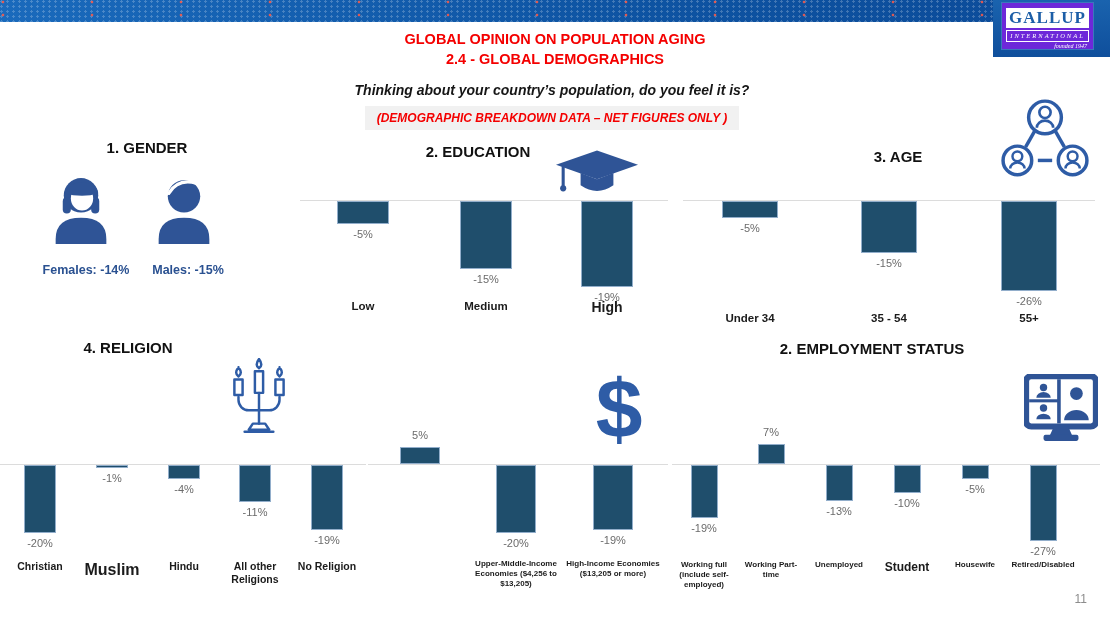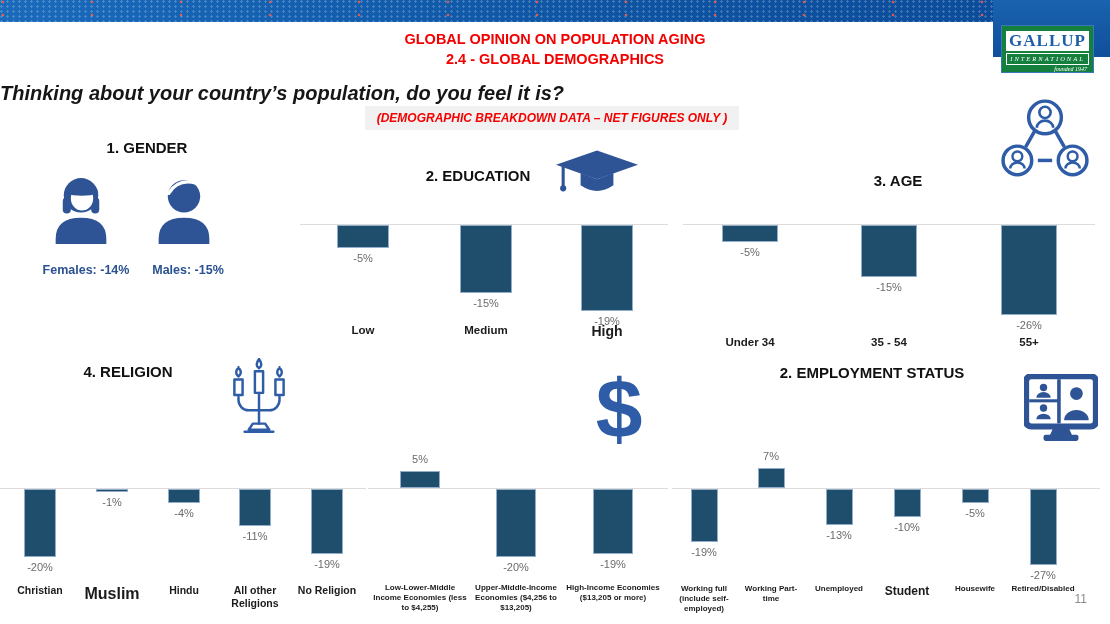--- a/index.html
+++ b/index.html
@@ -10,46 +10,46 @@
   .strip{position:absolute;left:0;top:0;width:1110px;height:22px;
     background-image:
       radial-gradient(circle at 3px 2px, rgba(255,90,70,.85) 1px, transparent 1.7px),
       radial-gradient(circle at 1.5px 1.5px, rgba(255,255,255,.22) 1px, transparent 1.4px),
       linear-gradient(95deg,#1a6abc,#0e54a3 55%,#0b4a98);
     background-size:89px 13px,6px 5px,100% 100%;}
   .logo-backdrop{position:absolute;left:993px;top:0;width:117px;height:57px;
     background:linear-gradient(#1a63ae,#0f4f9c);}
 
   
-  .logo{position:absolute;left:1001px;top:25px;width:93px;height:48px;background:#15803d;
+  .logo{position:absolute;left:1001px;top:2px;width:93px;height:48px;background:#6d28d9;
         border:1px solid #3a77bc;box-sizing:border-box;padding-top:5px;}
   .logo-name{margin:0 4px;background:#fff;color:#1c5ea7;font-family:"Liberation Serif",serif;
         font-weight:bold;font-size:17px;line-height:20px;text-align:center;letter-spacing:1px;}
   .logo-int{margin:2px 4px 0;border:1px solid #fff;color:#fff;font-family:"Liberation Serif",serif;
         font-style:italic;font-size:6.5px;letter-spacing:2px;text-align:center;line-height:8px;padding:1px 0;}
   .logo-tag{color:#fff;font-family:"Liberation Serif",serif;font-style:italic;font-size:6px;
         text-align:right;margin:1px 6px 0 0;}
 
   
   .title1,.title2{position:absolute;left:0;width:1110px;text-align:center;
         color:var(--title-red,#f00);font-weight:bold;font-size:14.5px;}
   .title1{top:31px}.title2{top:51px}
-  .question{position:absolute;left:0;top:82px;width:1104px;text-align:left;
-        font-weight:bold;font-style:italic;font-size:20px;color:#161616;}
+  .question{position:absolute;left:0;top:82px;width:1104px;text-align:center;
+        font-weight:bold;font-style:italic;font-size:14px;color:#161616;}
   .note-wrap{position:absolute;left:0;top:106px;width:1104px;text-align:center;}
   .note{display:inline-block;background:#f1f1f1;color:var(--title-red,#f00);
         font-weight:bold;font-style:italic;font-size:12px;padding:5px 12px;}
 
   
   .sec-title{position:absolute;font-weight:bold;font-size:15px;color:#111;text-align:center;}
   .gender-label{position:absolute;top:263px;width:124px;text-align:center;font-weight:bold;
         font-size:12.5px;color:var(--gender-text-blue,#2A5191);}
 
   
-  .chart{position:absolute;margin-top:24px;}
+  .chart{position:absolute;}
   .chart-title{position:absolute;width:300px;text-align:center;font-weight:bold;font-size:15px;color:#111;}
   .axis{position:absolute;left:0;width:100%;height:1px;background:#dcdcdc;}
   .bar{position:absolute;background:var(--bar-blue,#1F4E6C);border:1px solid #92aecb;box-sizing:border-box;}
   .vlabel{position:absolute;width:64px;text-align:center;font-size:11px;color:var(--value-label-gray,#666);}
   .clabel{position:absolute;text-align:center;font-weight:bold;color:#1b1b1b;white-space:pre-line;line-height:1.25;}
 
   .icon{position:absolute;}
   .dollar{position:absolute;left:590px;top:366px;width:58px;height:86px;text-align:center;
         font-size:84px;line-height:86px;font-weight:bold;color:var(--outline-blue,#2E5CA6);}
   .page-num{position:absolute;left:1055px;top:592px;width:32px;text-align:right;font-size:12px;color:#8c8c8c;}
@@ -135,23 +135,20 @@
       <div class="clabel" style="left: 215px; width: 80px; top: 230px; font-size: 10.5px;">All other
 Religions</div>
       <div class="bar" style="left: 311px; width: 32px; height: 65px; top: 135px;"></div>
       <div class="vlabel" style="left: 295px; top: 204px;">-19%</div>
       <div class="clabel" style="left: 287px; width: 80px; top: 230px; font-size: 10.5px;">No Religion</div>
     </div>
   <div class="chart" id="chart-income" style="left: 368px; top: 330px; width: 300px; height: 285px;">
     <div class="axis" style="top: 134px;"></div>
   <div class="bar" style="left: 32px; width: 40px; height: 17px; top: 117px;"></div>
       <div class="vlabel" style="left: 20px; top: 99px;">5%</div>
-      <div class="clabel" style="left: 1px; width: 102px; top: 229px; font-size: 8px;">Low-Lower-Middle
-Income Economies (less
-to $4,255)</div>
       <div class="bar" style="left: 128px; width: 40px; height: 68px; top: 135px;"></div>
       <div class="vlabel" style="left: 116px; top: 207px;">-20%</div>
       <div class="clabel" style="left: 97px; width: 102px; top: 229px; font-size: 8px;">Upper-Middle-Income
 Economies ($4,256 to
 $13,205)</div>
       <div class="bar" style="left: 225px; width: 40px; height: 65px; top: 135px;"></div>
       <div class="vlabel" style="left: 213px; top: 204px;">-19%</div>
       <div class="clabel" style="left: 194px; width: 102px; top: 229px; font-size: 8px;">High-Income Economies
 ($13,205 or more)</div>
     </div>

